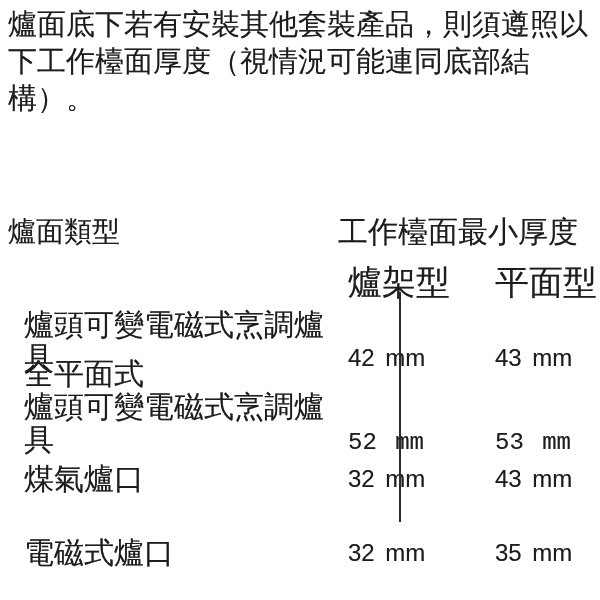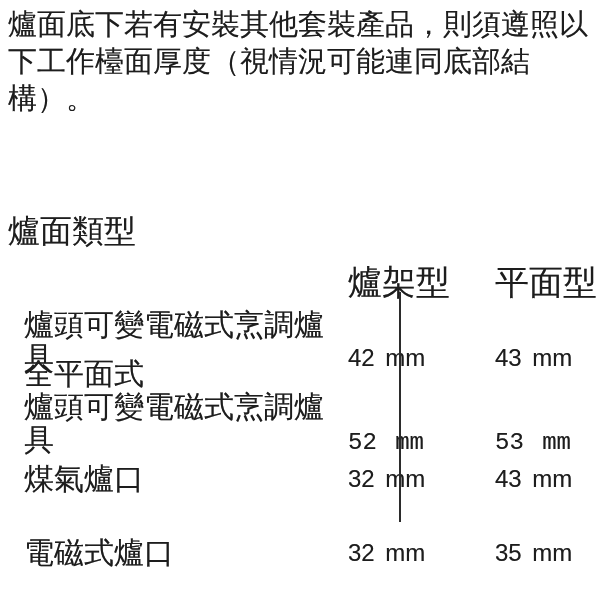--- a/index.html
+++ b/index.html
@@ -22,21 +22,21 @@
     position: absolute;
     left: 8px; top: 6px;
     width: 600px;
     font-size: 29px;
     line-height: 37px;
     white-space: pre-line;
     letter-spacing: 0;
   }
 
   
-  .hdr-hob-type   { position: absolute; left: 8px;   top: 215px; font-size: 32px; line-height: 33px; }
+  .hdr-hob-type   { position: absolute; left: 8px;   top: 215px; font-size: 28px; line-height: 33px; }
   .hdr-thickness  { position: absolute; left: 338px; top: 215px; font-size: 30px; line-height: 33px; }
 
   
   .trow {
     position: absolute;
     left: 0; width: 600px;
     display: grid;
     grid-template-columns: 348px 147px 1fr;
     align-items: end;
   }
@@ -70,20 +70,21 @@
 </head>
 <body>
 
 <div class="page">
 
   <p class="intro soft">爐面底下若有安裝其他套裝產品，則須遵照以
 下工作檯面厚度（視情況可能連同底部結構）。</p>
 
   <span class="hdr-hob-type soft">爐面類型</span>
 
+  <span class="hdr-thickness soft">工作檯面最小厚度</span>
 
   <div class="trow row-subheaders">
     <span class="label"></span>
     <span class="sub soft">爐架型</span>
     <span class="sub soft">平面型</span>
   </div>
 
   <div class="trow row-1">
     <span class="label soft">爐頭可變電磁式烹調爐具</span>
     <span class="val soft">42 mm</span>

